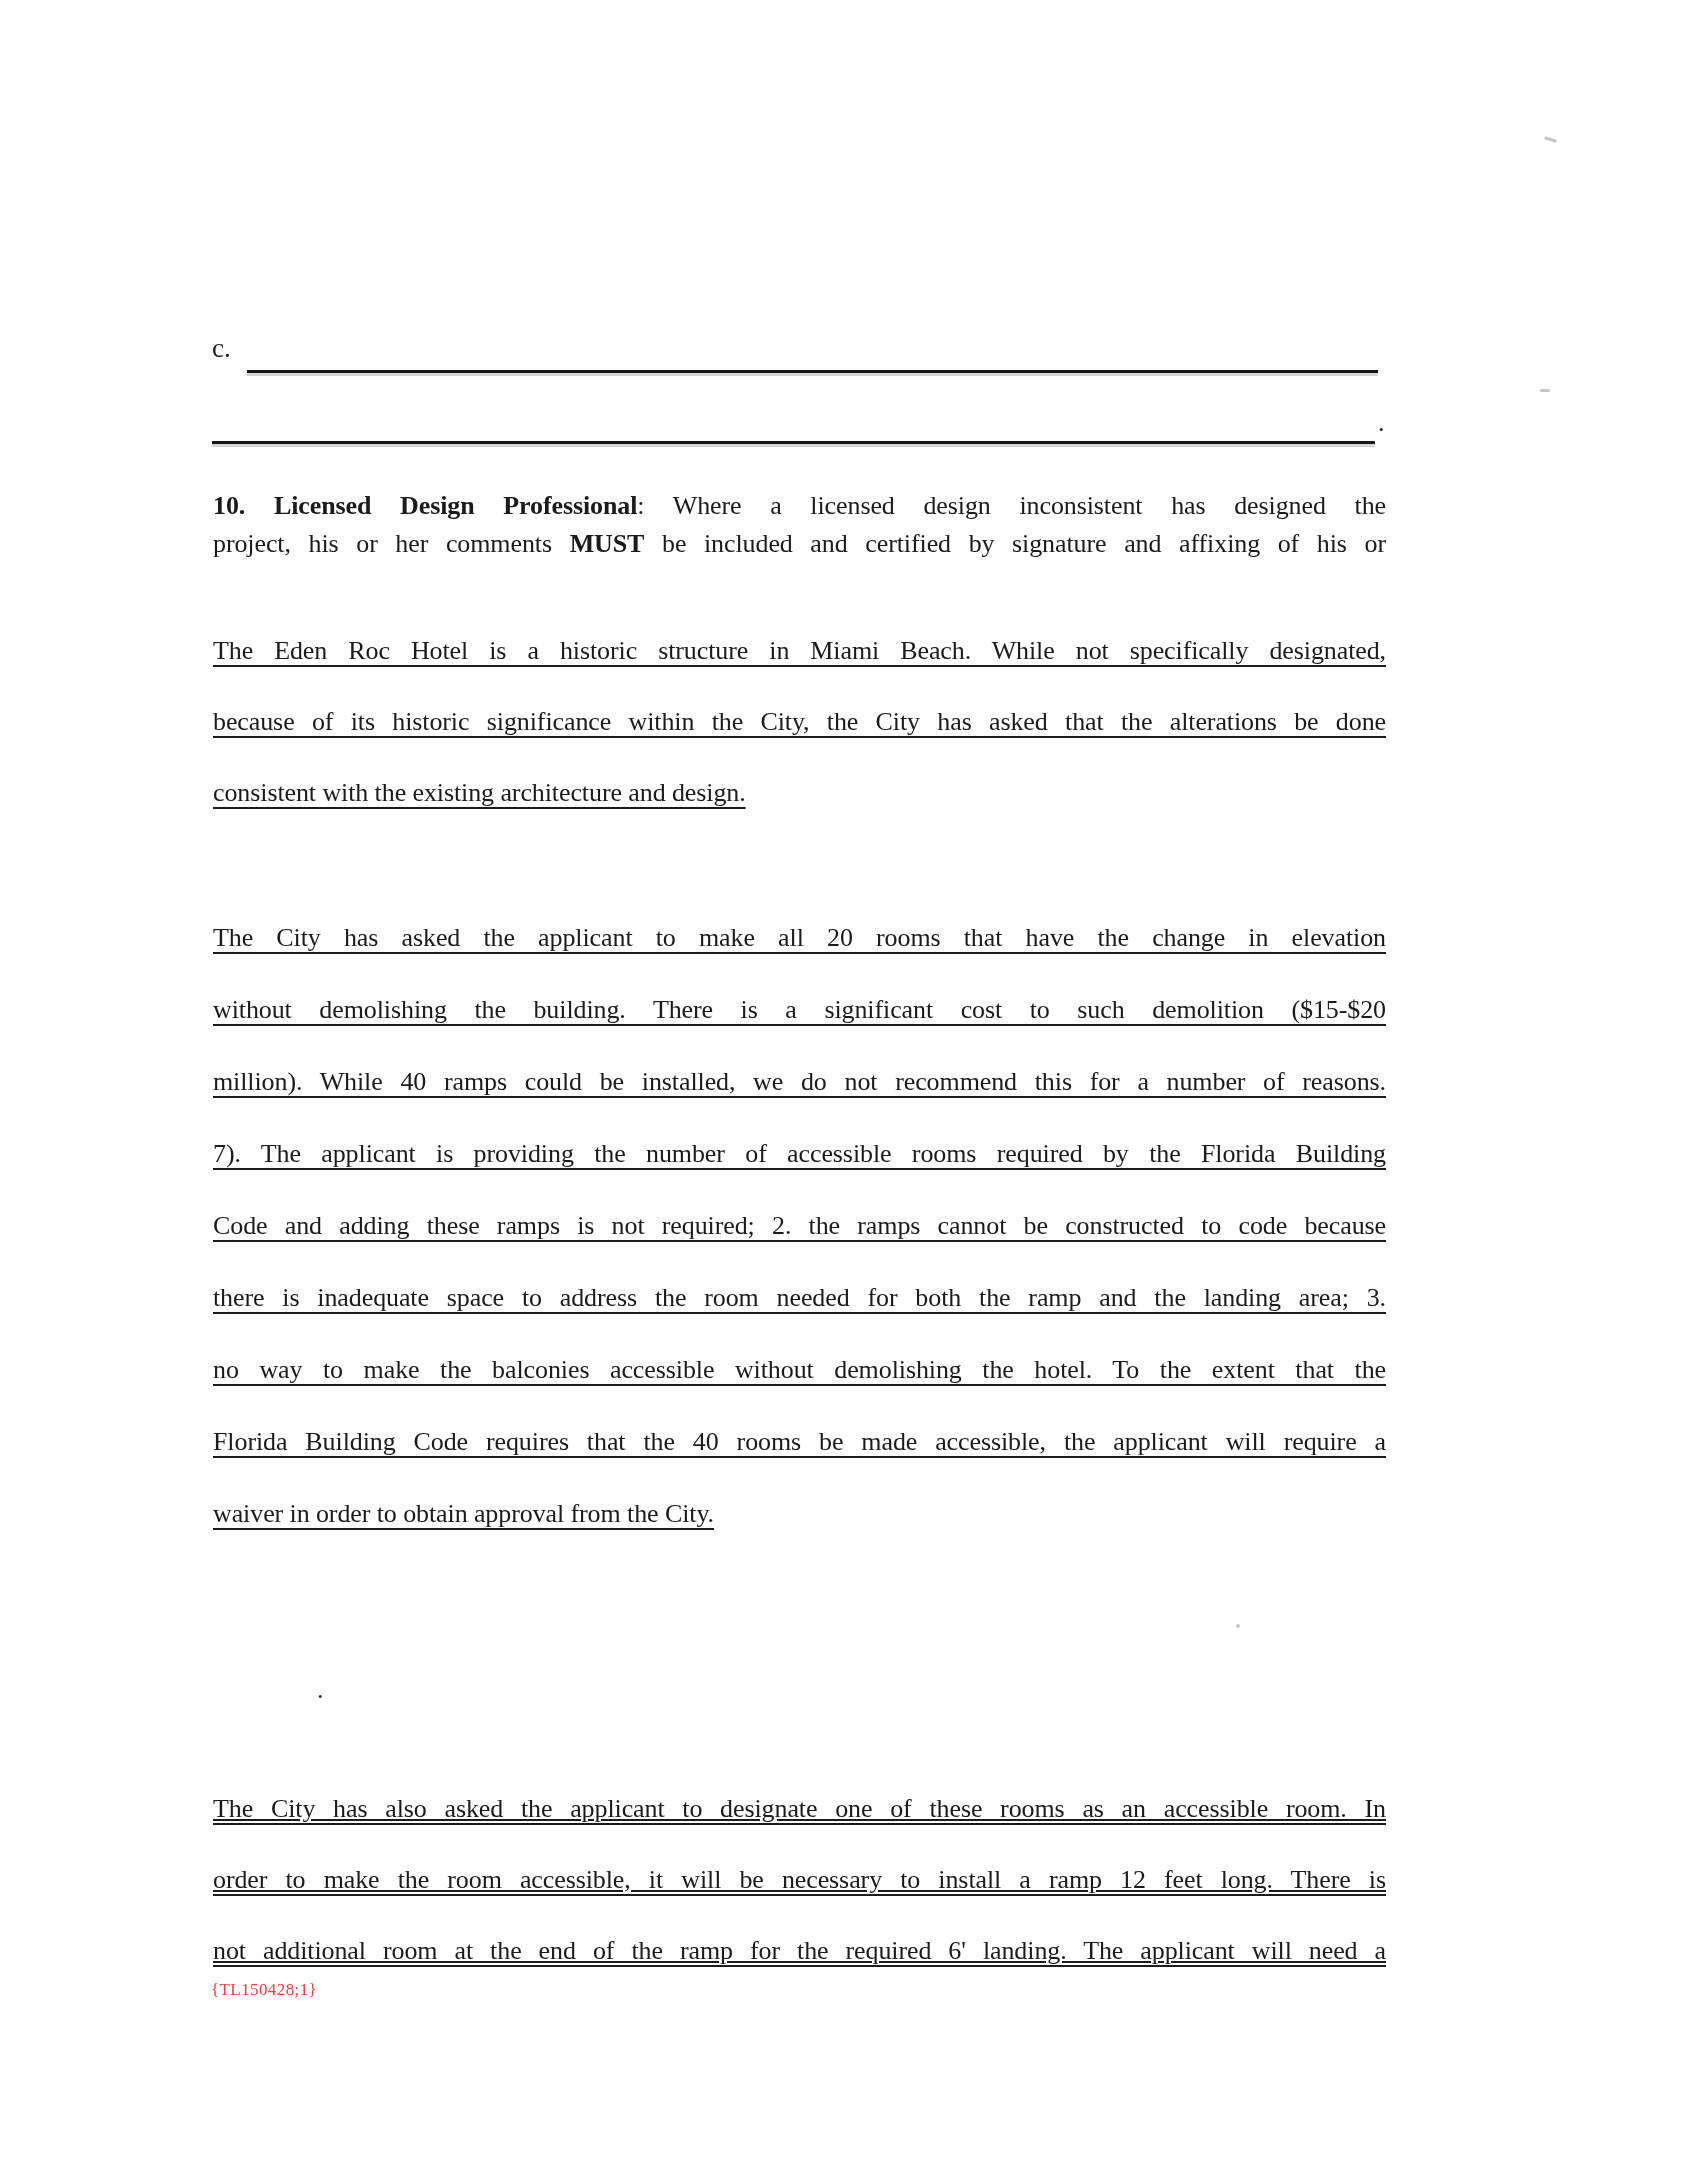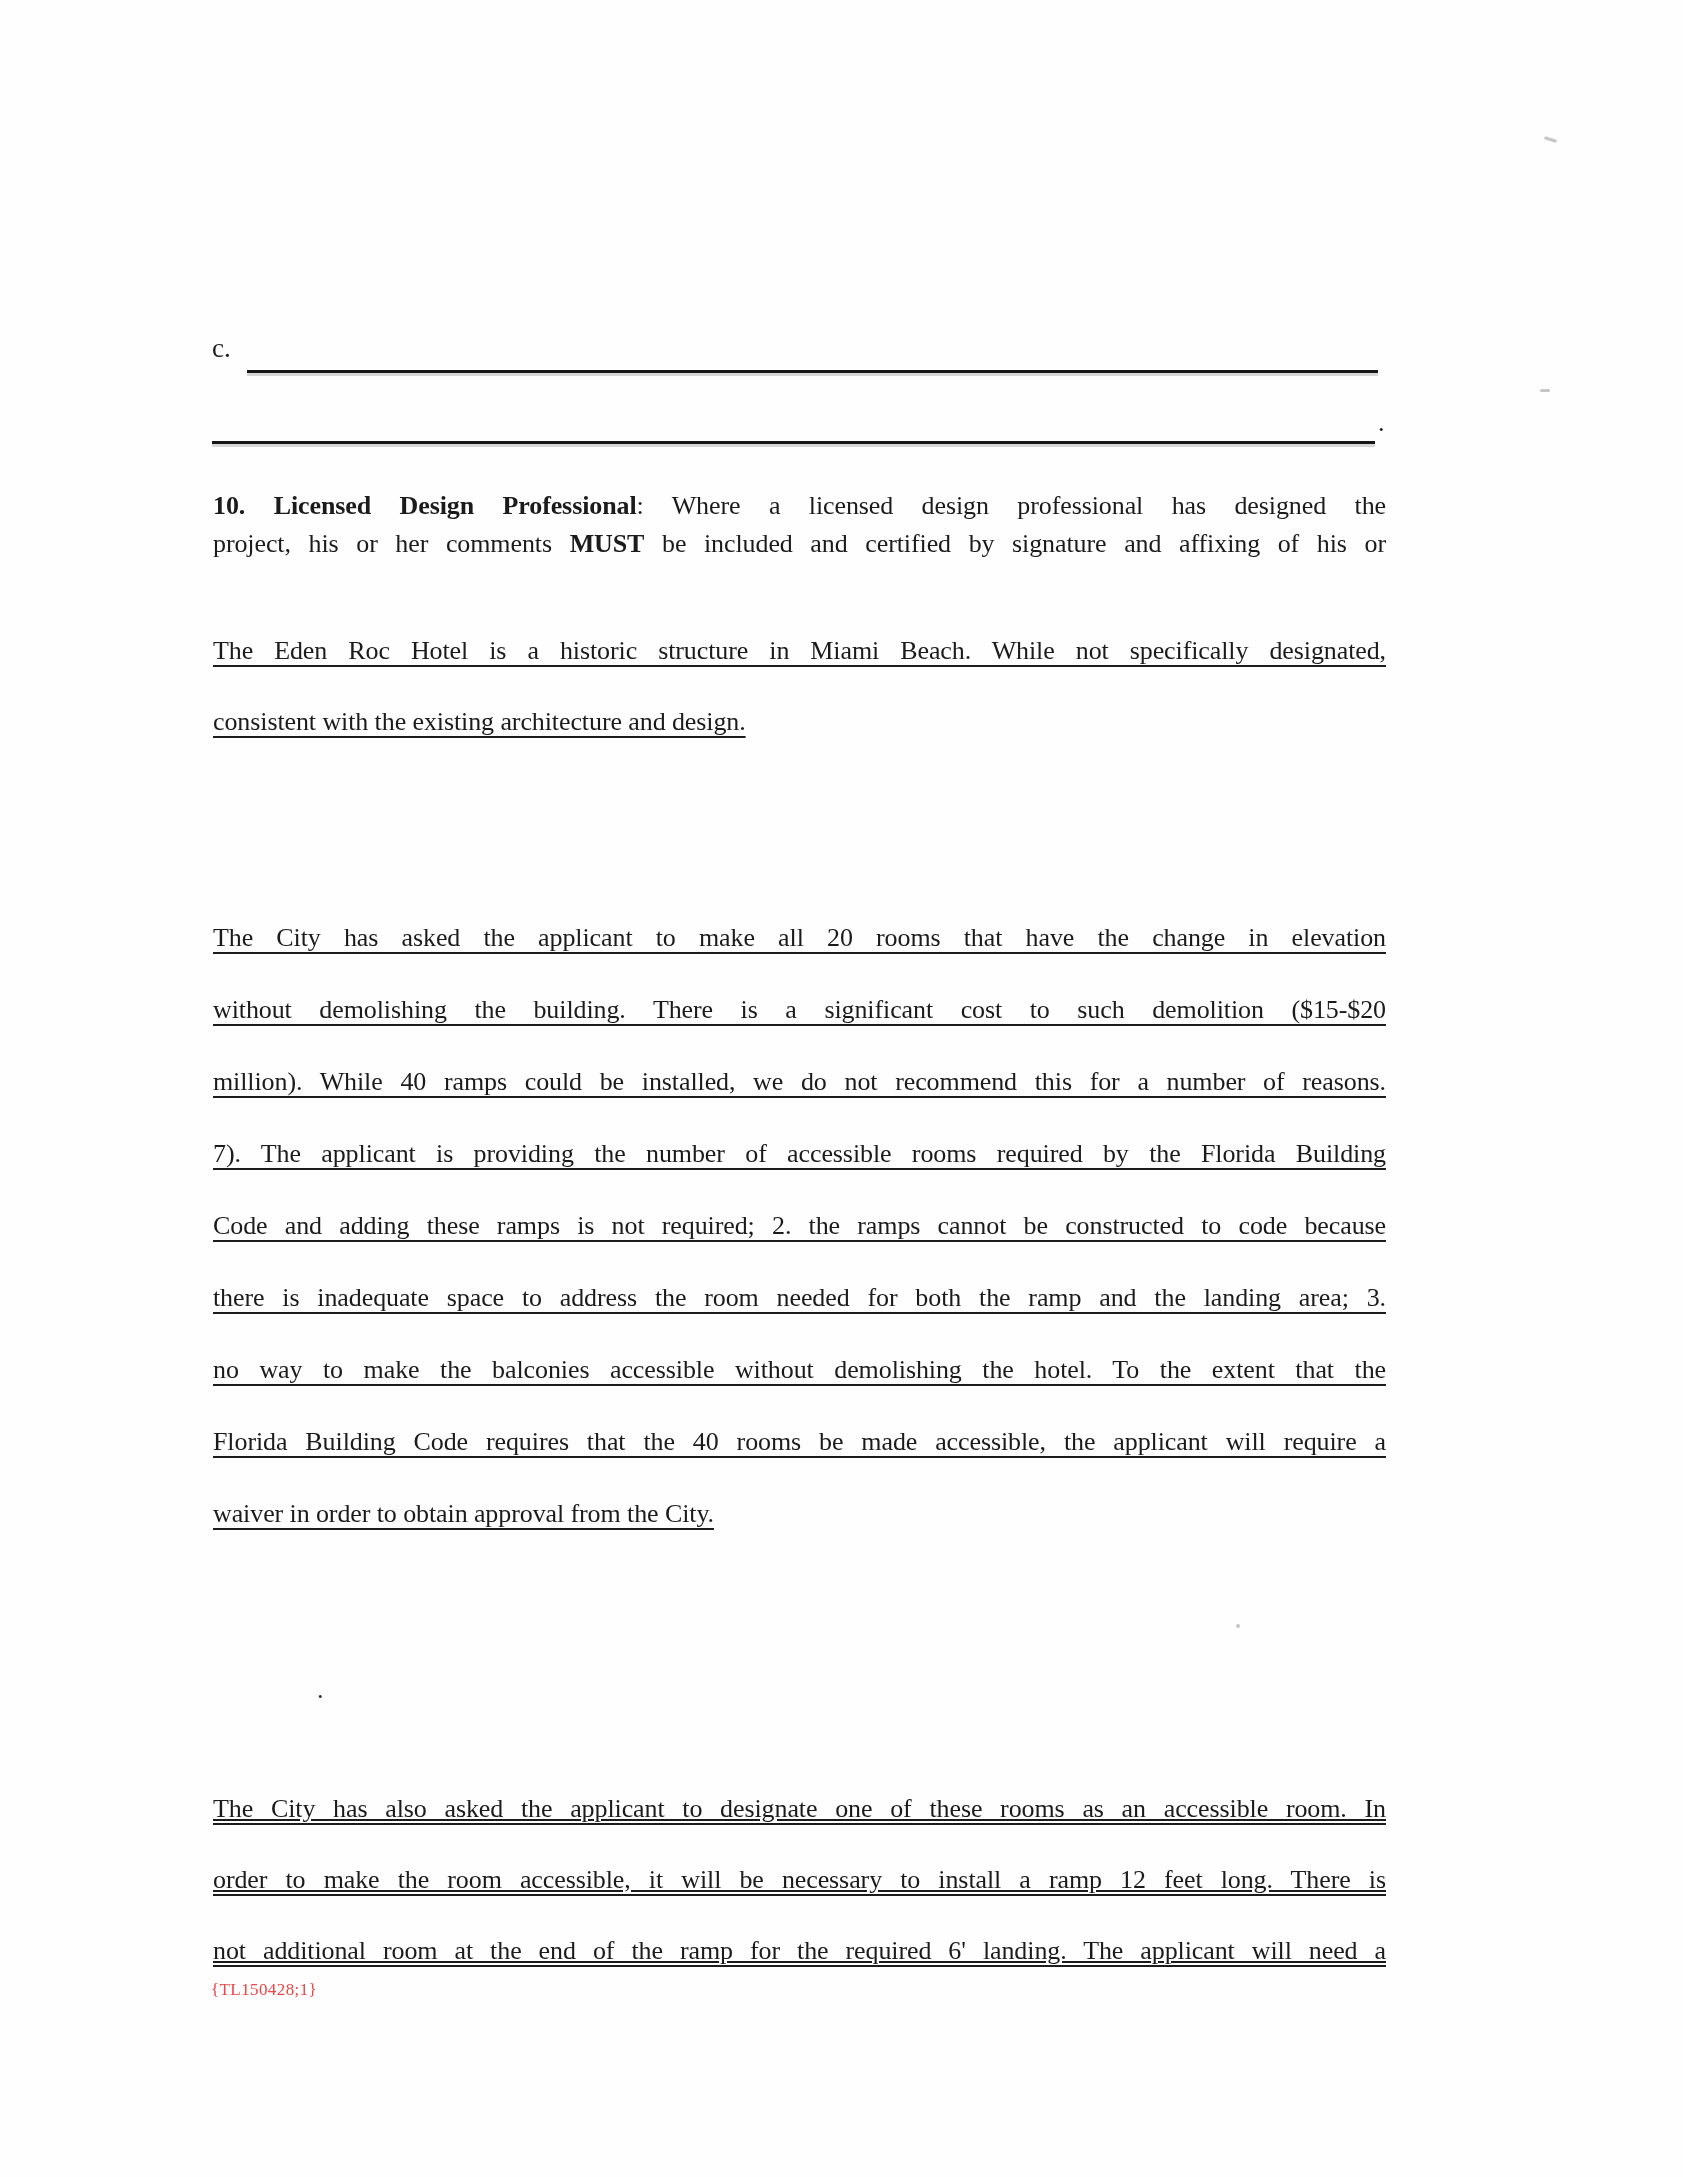--- a/index.html
+++ b/index.html
@@ -54,26 +54,27 @@
 
 <div class="page">
 
   <span class="c-label">c.</span>
   <div class="rule rule-c"></div>
 
   <div class="rule rule-2"></div>
   <span class="rule2-period">.</span>
 
   <div class="textblock" id="para10">
-      <div class="jline jfull"><span class="b">10. Licensed Design Professional</span><span>: Where a licensed design professional has designed the</span></div>
+      <div class="jline jfull"><span class="b">10. Licensed Design Professional</span><span>: Where a licensed design inconsistent has designed the</span></div>
       <div class="jline jfull"><span>project, his or her comments </span><span class="b">MUST</span><span> be included and certified by signature and affixing of his or</span></div>
     </div>
 
   <div class="textblock upara" id="uparaA">
       <div class="jline jfull"><span class="u">The Eden Roc Hotel is a historic structure in Miami Beach.  While not specifically designated,</span></div>
+      <div class="jline jfull"><span class="u">because of its historic significance within the City, the City has asked that the alterations be done</span></div>
       <div class="jline"><span class="u">consistent with the existing architecture and design.</span></div>
     </div>
   <div class="textblock upara" id="uparaB">
       <div class="jline jfull"><span class="u">The City has asked the applicant to make all 20 rooms that have the change in elevation</span></div>
       <div class="jline jfull"><span class="u">without demolishing the building.  There is a significant cost to such demolition ($15-$20</span></div>
       <div class="jline jfull"><span class="u">million).  While 40 ramps could be installed, we do not recommend this for a number of reasons.</span></div>
       <div class="jline jfull"><span class="u">7). The applicant is providing the number of accessible rooms required by the Florida Building</span></div>
       <div class="jline jfull"><span class="u">Code and adding these ramps is not required; 2. the ramps cannot be constructed to code because</span></div>
       <div class="jline jfull"><span class="u">there is inadequate space to address the room needed for both the ramp and the landing area; 3.</span></div>
       <div class="jline jfull"><span class="u">no way to make the balconies accessible without demolishing the hotel.  To the extent that the</span></div>

